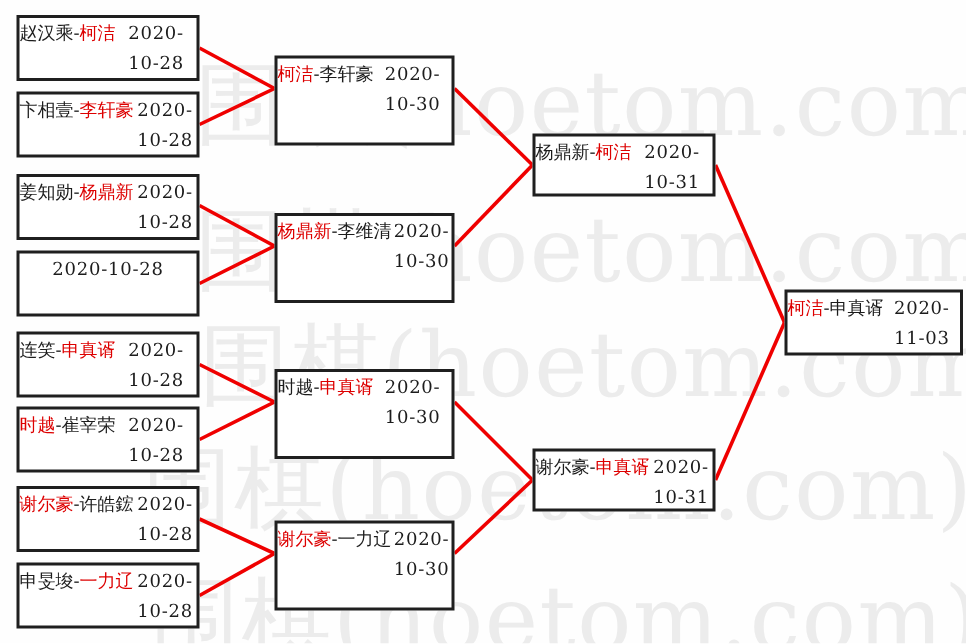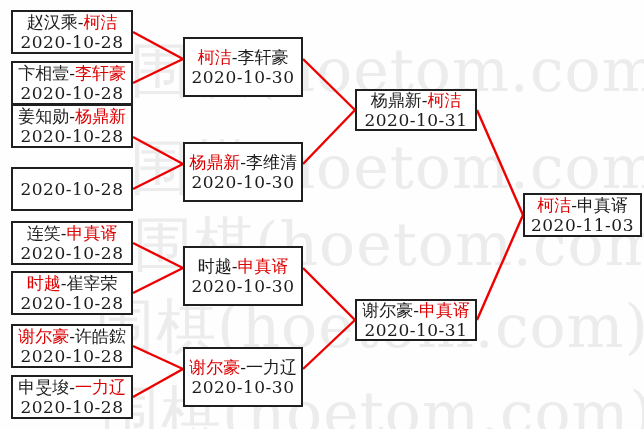--- a/index.html
+++ b/index.html
@@ -10,22 +10,22 @@
   
   .wm{
     position:absolute;z-index:0;font-size:60px;line-height:60px;color:#ececec;
     white-space:nowrap;letter-spacing:1px;user-select:none;
   }
   
   #lines{position:absolute;left:0;top:0;z-index:1;}
   
   .box{
     position:absolute;z-index:2;background:#ffffff;border:2px solid #1f1f1f;
-    box-sizing:border-box;display:flex;flex-direction:column;justify-content:center;
-    text-align:center;font-size:17px;line-height:20px;
+    box-sizing:border-box;display:flex;flex-direction:row;justify-content:center;
+    text-align:center;font-size:12px;line-height:20px;
   }
   .r0{width:122px;height:44px;}
   .r1{width:120px;height:60px;}
   .r2{width:122px;height:42px;}
   .r3{width:119px;height:44px;}
   .names{white-space:nowrap;}
   .names .black{color:#1c1c1c;}
   .names .red{color:#dd0000;}
   .sep{color:#1c1c1c;}
   .date{color:#1c1c1c;letter-spacing:0.5px;}
@@ -59,21 +59,21 @@
     </svg>
 
   <div class="box r0" style="left:11px;top:10px">
     <div class="names"><span class="black">赵汉乘</span><span class="sep">-</span><span class="red">柯洁</span></div>
     <div class="date">2020-10-28</div>
   </div>
   <div class="box r0" style="left:11px;top:61px">
     <div class="names"><span class="black">卞相壹</span><span class="sep">-</span><span class="red">李轩豪</span></div>
     <div class="date">2020-10-28</div>
   </div>
-  <div class="box r0" style="left:11px;top:104px">
+  <div class="box r0" style="left:11px;top:116px">
     <div class="names"><span class="black">姜知勋</span><span class="sep">-</span><span class="red">杨鼎新</span></div>
     <div class="date">2020-10-28</div>
   </div>
   <div class="box r0" style="left:11px;top:167px">
     <div class="date">2020-10-28</div>
   </div>
   <div class="box r0" style="left:11px;top:221px">
     <div class="names"><span class="black">连笑</span><span class="sep">-</span><span class="red">申真谞</span></div>
     <div class="date">2020-10-28</div>
   </div>

